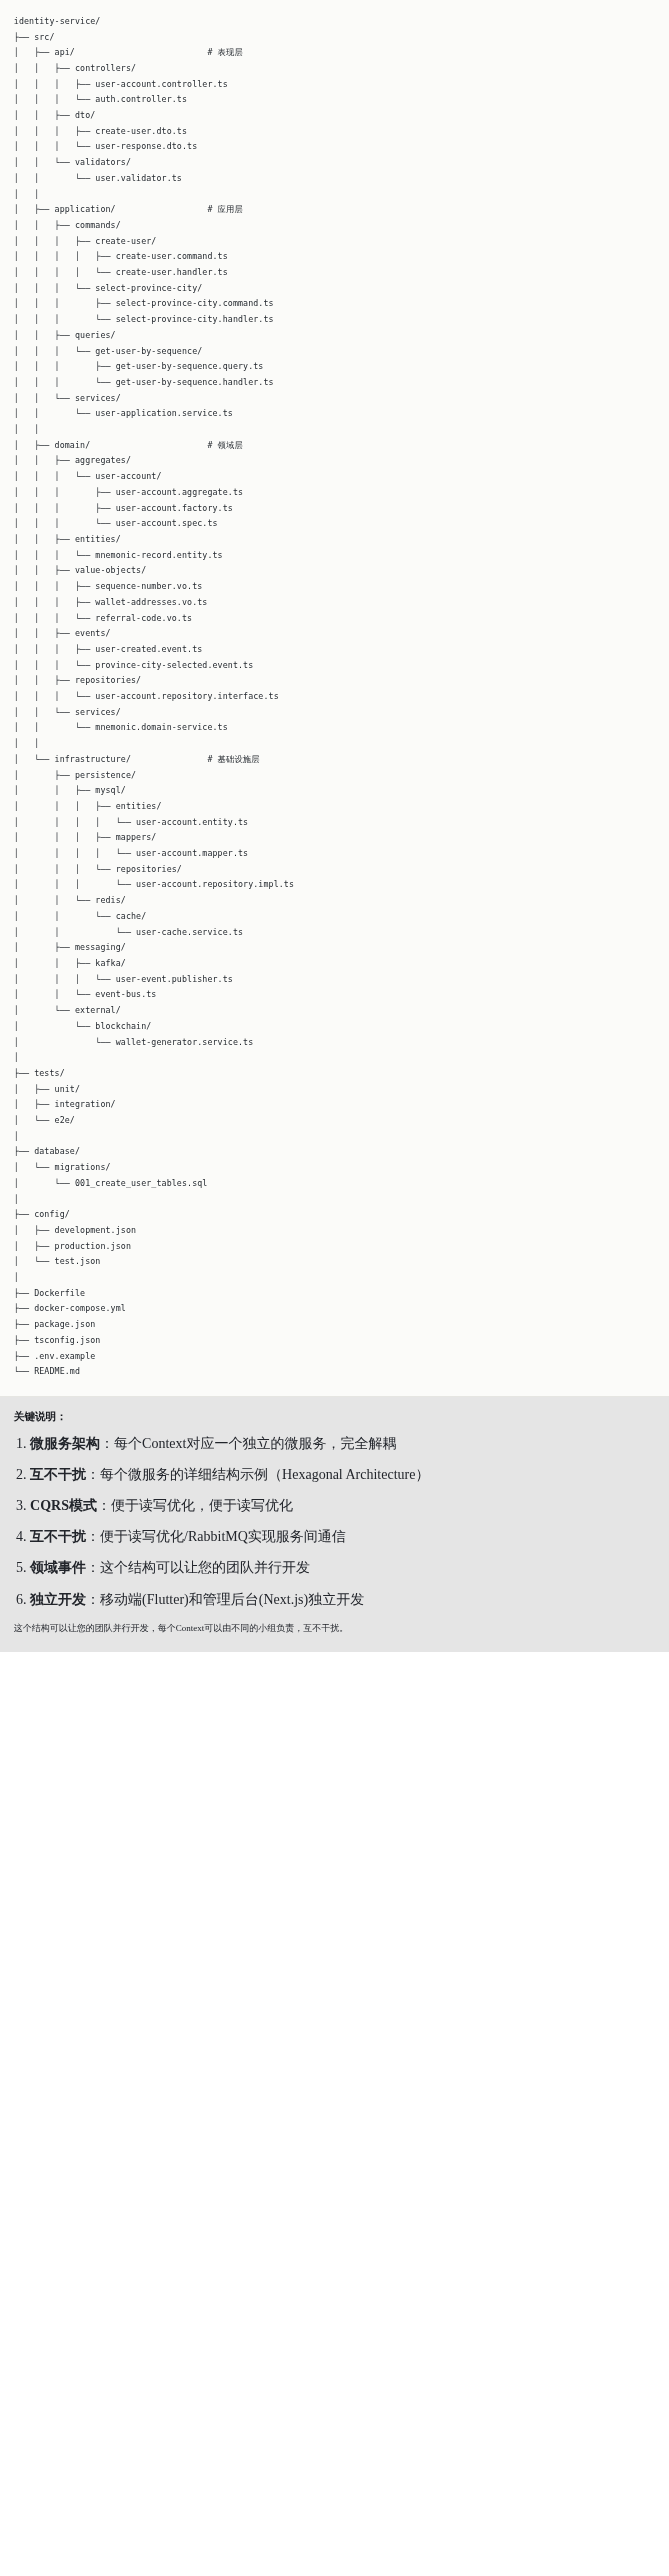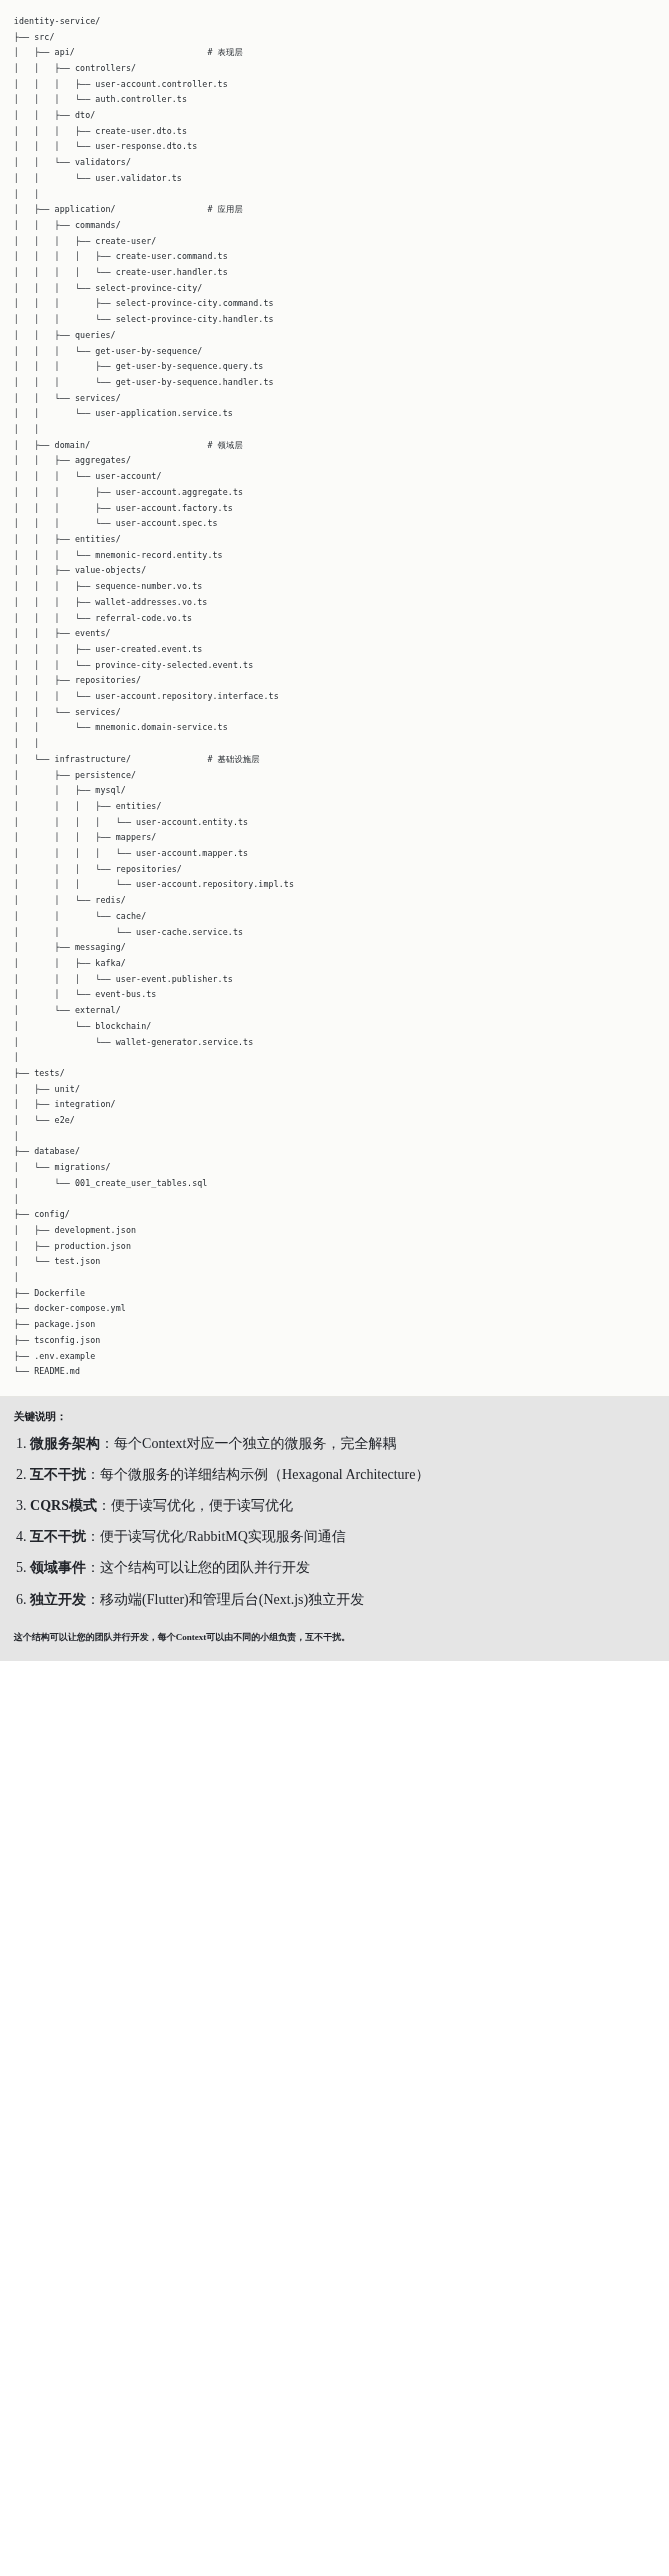--- a/index.html
+++ b/index.html
@@ -79,22 +79,21 @@
     color: #22252b;
   }
   ol.notes-list > li .lbl {
     font-weight: bold;
   }
   .closing {
     font-family: "Liberation Serif", serif;
     font-size: 9px;
     line-height: 1.7;
     color: #22252b;
-    margin: 19px 0 0 0;
-    font-weight: bold;
+    margin: 10px 0 0 0;
   }
 </style>
 </head>
 <body>
 
 <div class="page">
 
 
   <div class="code-block">
     <pre class="tree">identity-service/

